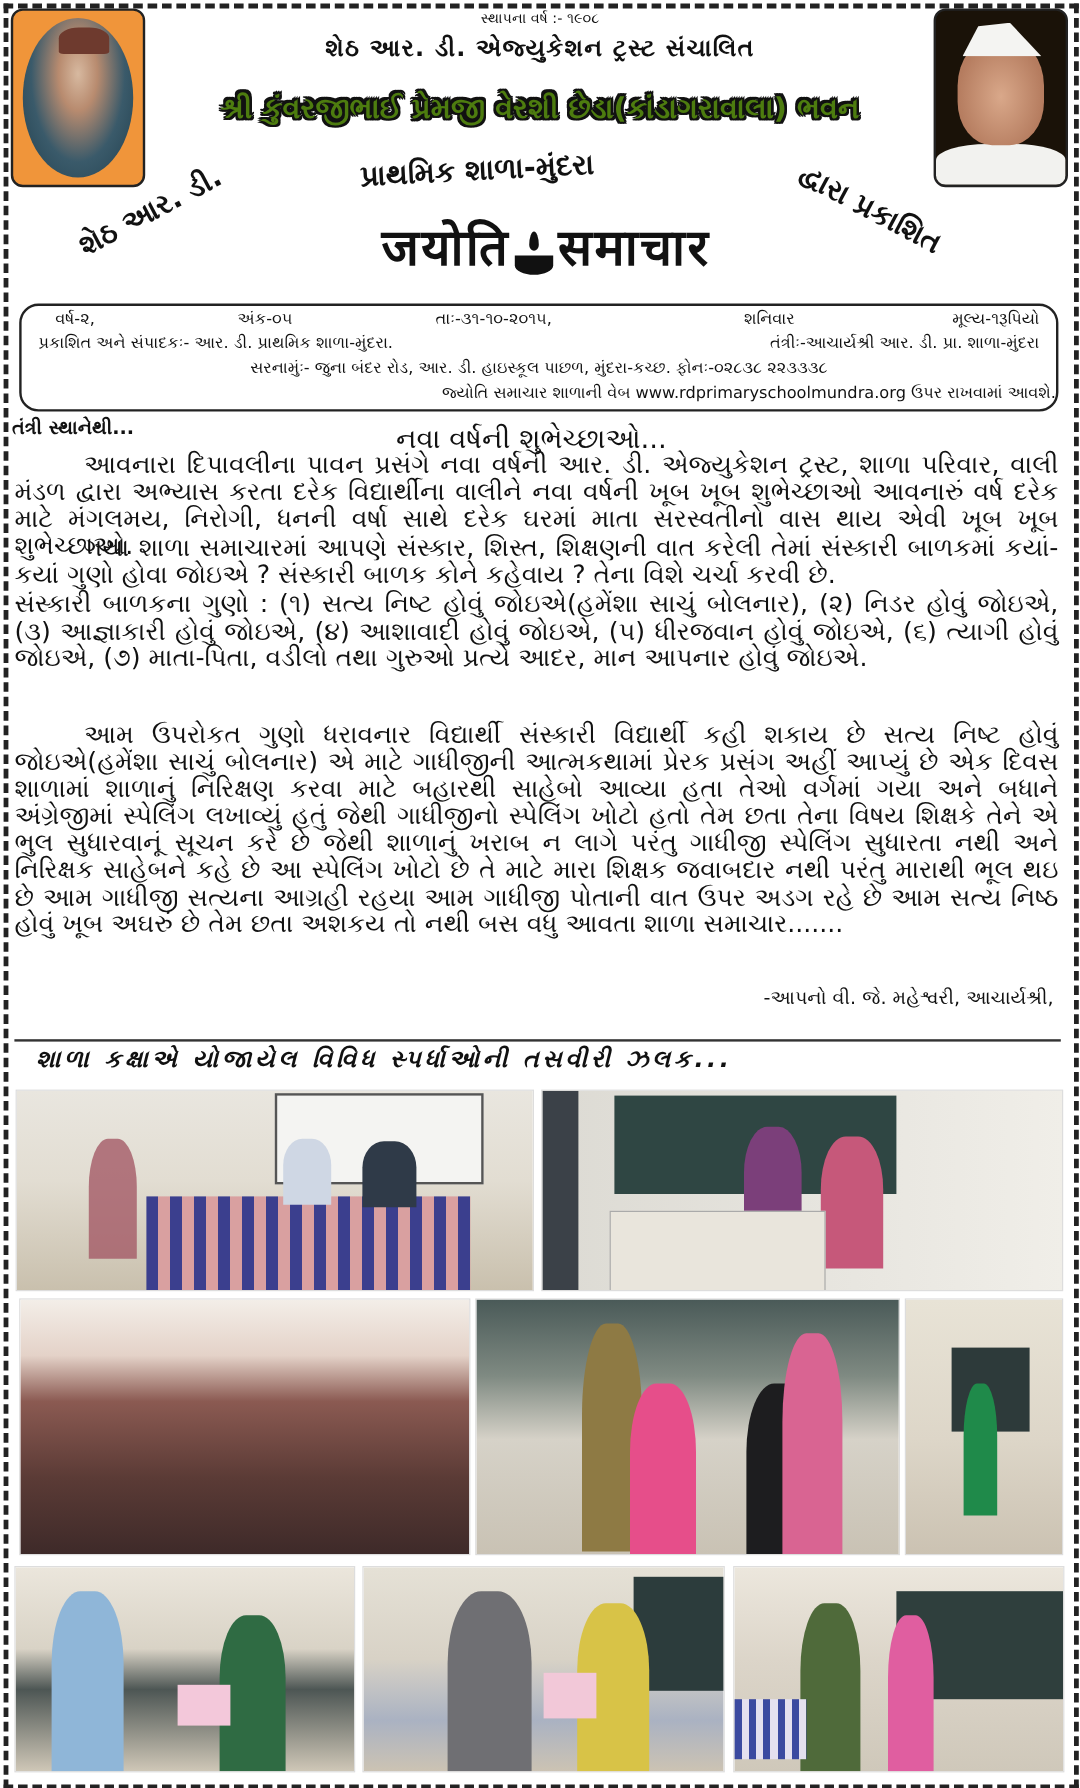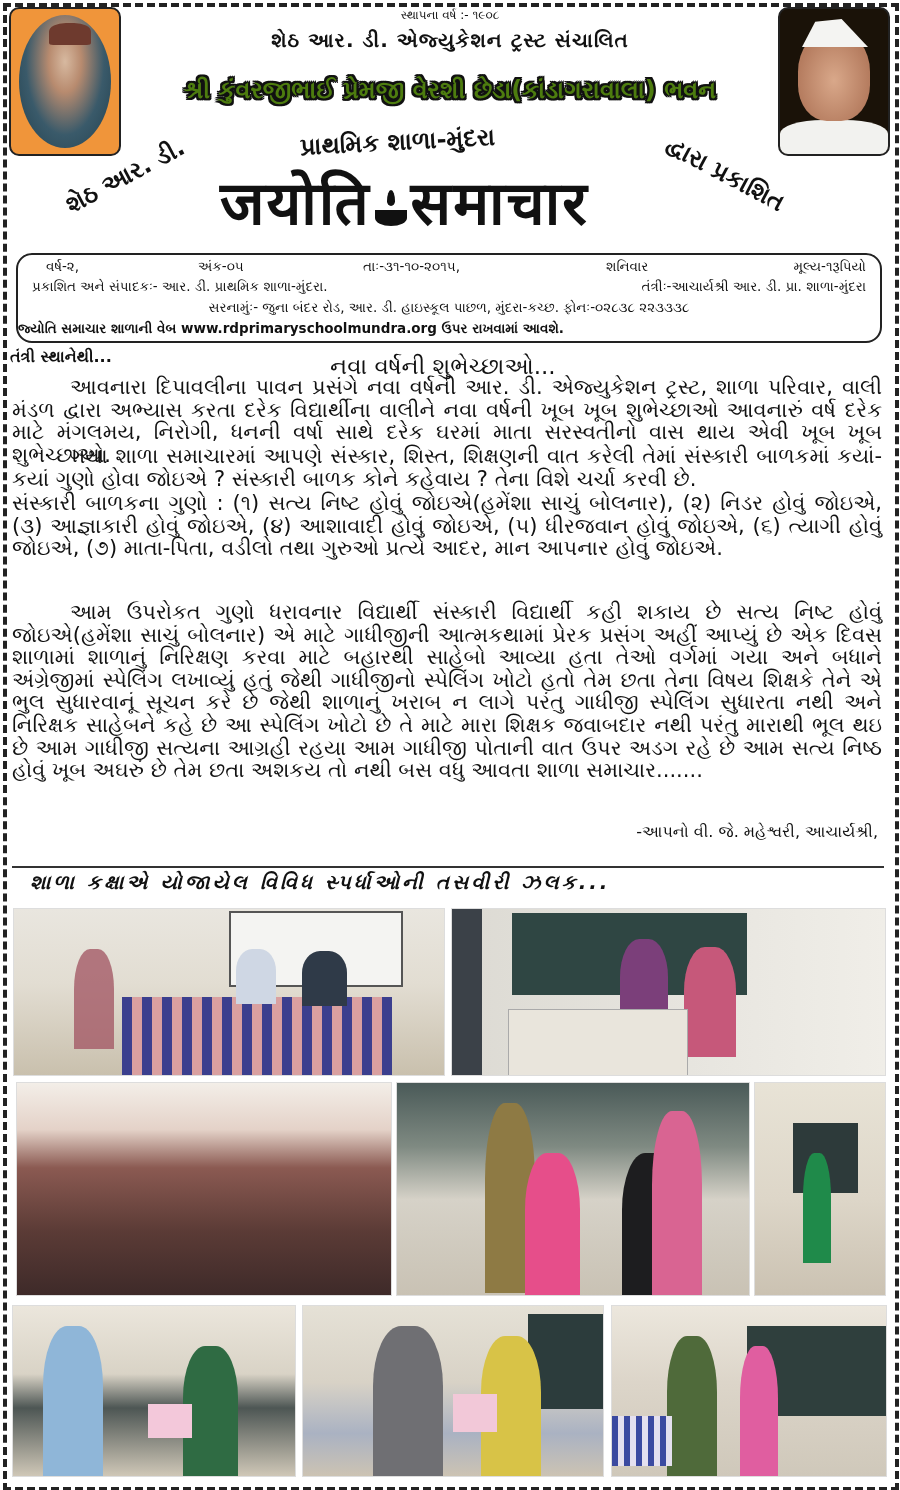--- a/index.html
+++ b/index.html
@@ -11,32 +11,32 @@
   .portrait .oval { position:absolute; left:8px; top:6px; width:92px; height:133px; border-radius:50%; background:radial-gradient(ellipse at 50% 35%, #d7b9a0 0%, #b88b6f 25%, #3a5a6a 60%, #22404e 100%); }
   .portrait.right .face { position:absolute; left:18px; top:22px; width:72px; height:90px; border-radius:45% 45% 40% 40%; background:radial-gradient(ellipse at 50% 55%, #d9a88a 0%, #b57c5f 70%); }
   .portrait.right .cap { position:absolute; left:22px; top:10px; width:66px; height:28px; background:#f4f4f2; clip-path:polygon(0 100%, 20% 10%, 60% 0, 100% 100%); }
   .portrait.right .shirt { position:absolute; left:0; bottom:0; width:108px; height:34px; background:#f2f2ef; border-radius:40% 40% 0 0; }
   .portrait.left .cap { position:absolute; left:38px; top:14px; width:42px; height:22px; background:#6e3a2e; border-radius:40% 40% 10% 10%; }
   .hdr-line { position:absolute; left:0; width:900px; text-align:center; }
   .estd { top:8px; font-size:12px; }
   .trust { top:28px; font-size:20px; font-weight:bold; letter-spacing:1px; }
   .bhavan { top:76px; font-size:24px; font-weight:bold; color:#4d7c0f; text-shadow:-2px -2px 0 #111, 2px -2px 0 #111, -2px 2px 0 #111, 2px 2px 0 #111, 0 2px 0 #111, 2px 0 0 #111, -2px 0 0 #111, 0 -2px 0 #111; }
   .arc { position:absolute; font-size:24px; font-weight:bold; white-space:nowrap; }
-  .masthead { position:absolute; left:220px; top:172px; width:470px; height:72px; font-family:Liberation Mono, monospace; font-size:60px; font-weight:bold; line-height:72px; letter-spacing:2px; }
+  .masthead { position:absolute; left:220px; top:172px; width:470px; height:72px; text-align:center; font-family:Liberation Serif, serif; font-size:42px; font-weight:bold; line-height:72px; letter-spacing:2px; }
   .diya { display:inline-block; width:32px; height:40px; position:relative; vertical-align:middle; margin:0 4px; }
   .diya .flame { position:absolute; left:12px; top:2px; width:8px; height:16px; background:#111; border-radius:50% 50% 50% 50%/70% 70% 30% 30%; }
   .diya .bowl { position:absolute; left:0; top:22px; width:32px; height:16px; background:#111; border-radius:0 0 50% 50%; }
   .infobox { position:absolute; left:16px; top:253px; width:862px; height:86px; border:2px solid #222; border-radius:16px; font-size:13.5px; }
   .inforow { position:absolute; left:0; width:862px; }
   .row1 { top:3px; }
   .row1 span { position:absolute; }
   .row2 { top:23px; }
   .row2 span { position:absolute; }
   .row3 { top:44px; text-align:center; }
-  .row4 { top:65px; text-align:left;font-weight:bold; }
+  .row4 { top:65px; text-align:right; }
   .ed-from { position:absolute; left:10px; top:347px; font-size:16px; font-weight:bold; }
   .ed-heading { position:absolute; left:330px; top:353px; font-size:23px; }
   .para { position:absolute; left:12px; width:870px; font-size:21px; line-height:22.6px; text-align:justify; }
   .para .indent { display:inline-block; width:58px; }
   .signature { position:absolute; right:22px; top:822px; font-size:16px; }
   .rule { position:absolute; left:12px; top:866px; width:872px; border-top:2px solid #333; }
   .gallery-title { position:absolute; left:30px; top:870px; font-size:20px; font-weight:bold; font-style:italic; letter-spacing:3px; }
   .photo { position:absolute; overflow:hidden; border:1px solid #ddd; }
   .ph-bg { position:absolute; inset:0; }
 </style>
@@ -65,21 +65,21 @@
 
 <div class="masthead">
   <span>जयोति</span><span class="diya"><span class="flame"></span><span class="bowl"></span></span><span>समाचार</span>
 </div>
 
 <div class="infobox">
   <div class="inforow row1">
     <span style="left:28px">વર્ષ-૨,</span>
     <span style="left:180px">અંક-૦૫</span>
     <span style="left:345px">તાઃ-૩૧-૧૦-૨૦૧૫,</span>
-    <span style="left:588px">શનિવાર</span>
+    <span style="left:602px">શનિવાર</span>
     <span style="right:14px">મૂલ્ય-૧રૂપિયો</span>
   </div>
   <div class="inforow row2">
     <span style="left:14px">પ્રકાશિત અને સંપાદકઃ- આર. ડી. પ્રાથમિક શાળા-મુંદરા.</span>
     <span style="right:14px">તંત્રીઃ-આચાર્યશ્રી આર. ડી. પ્રા. શાળા-મુંદરા</span>
   </div>
   <div class="inforow row3">સરનામુંઃ- જુના બંદર રોડ, આર. ડી. હાઇસ્કૂલ પાછળ, મુંદરા-કચ્છ. ફોનઃ-૦૨૮૩૮ ૨૨૩૩૩૮</div>
   <div class="inforow row4">જ્યોતિ સમાચાર શાળાની વેબ www.rdprimaryschoolmundra.org ઉપર રાખવામાં આવશે.</div>
 </div>
 

